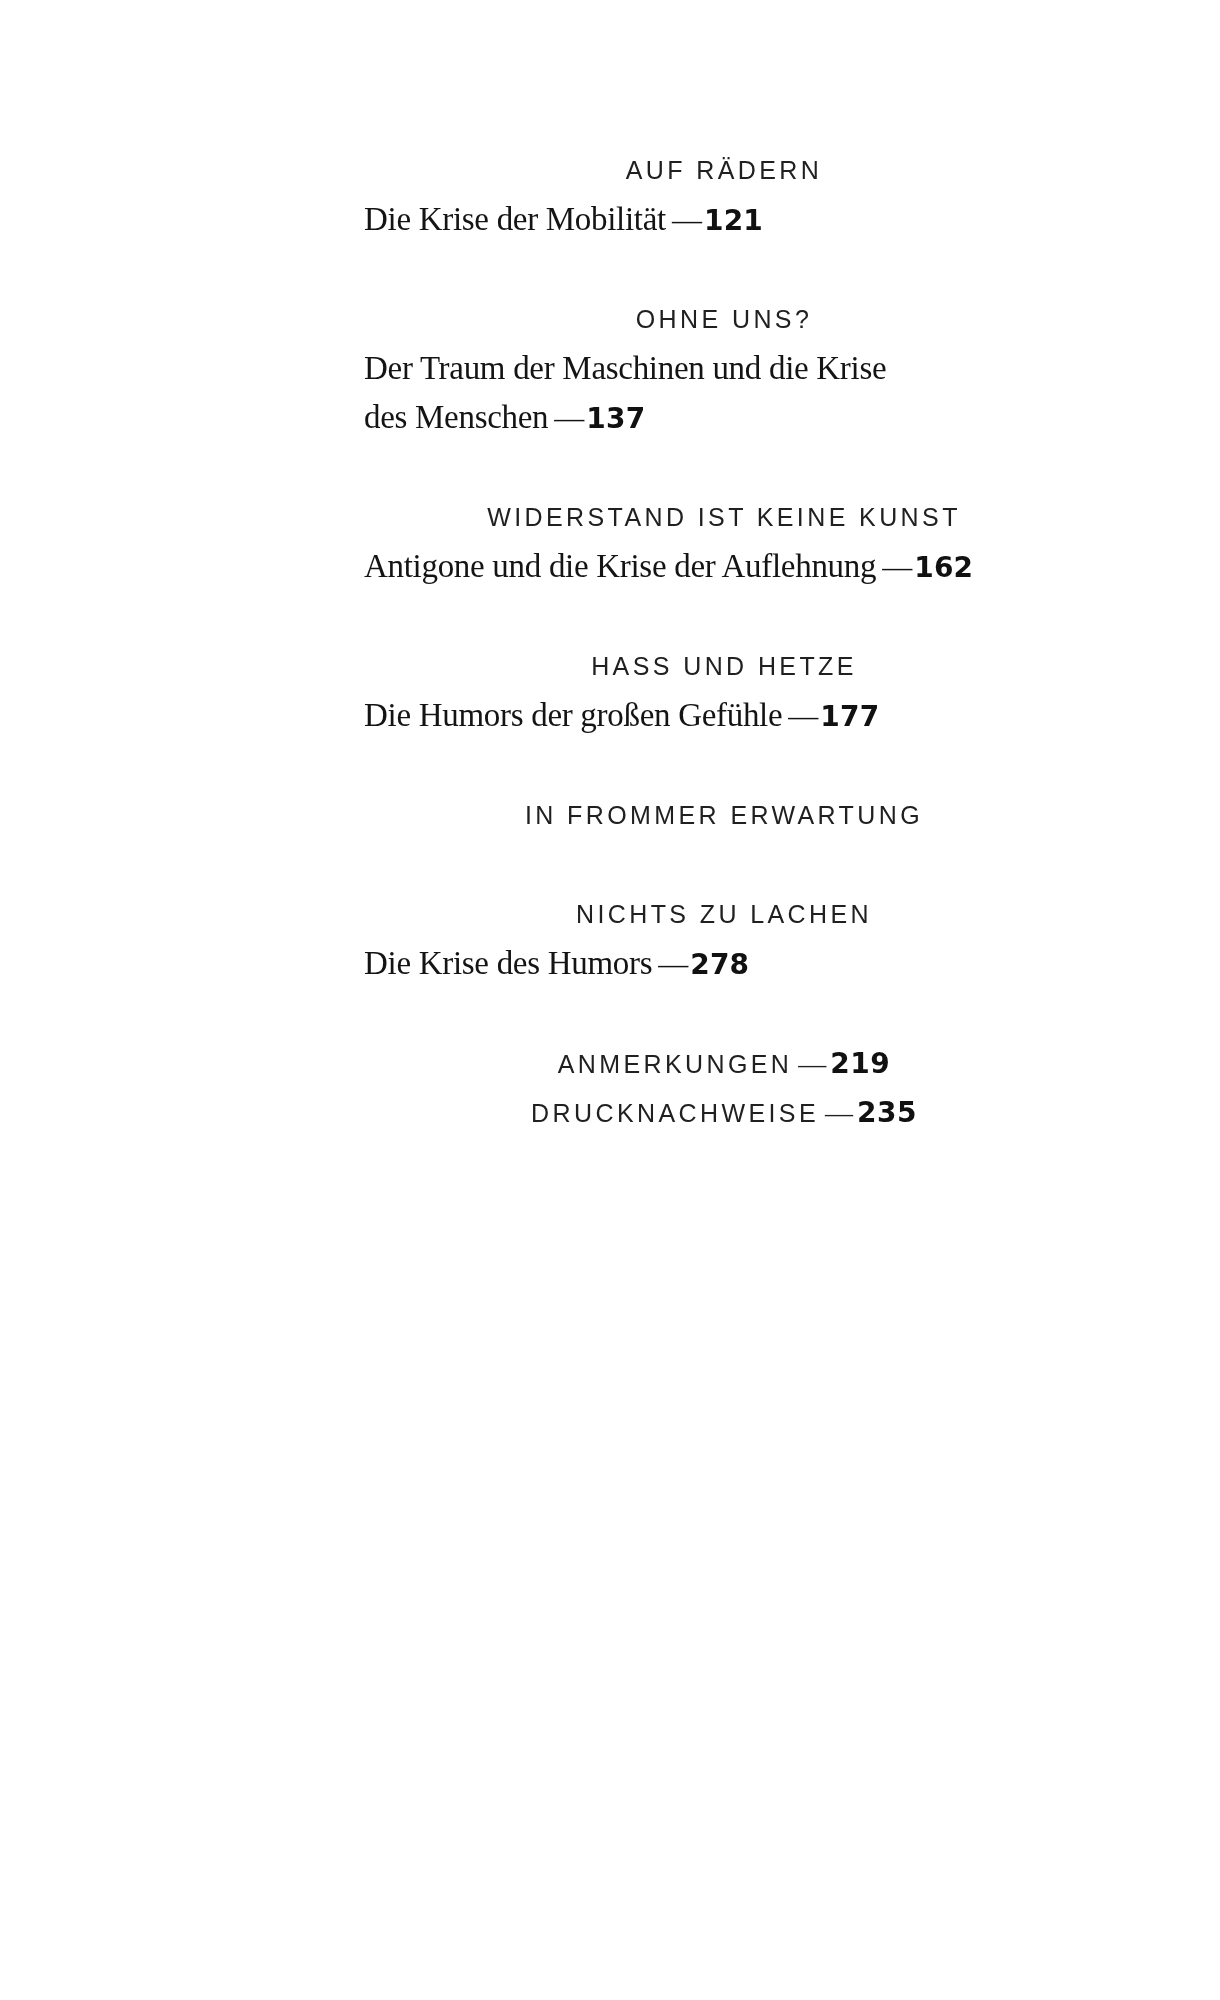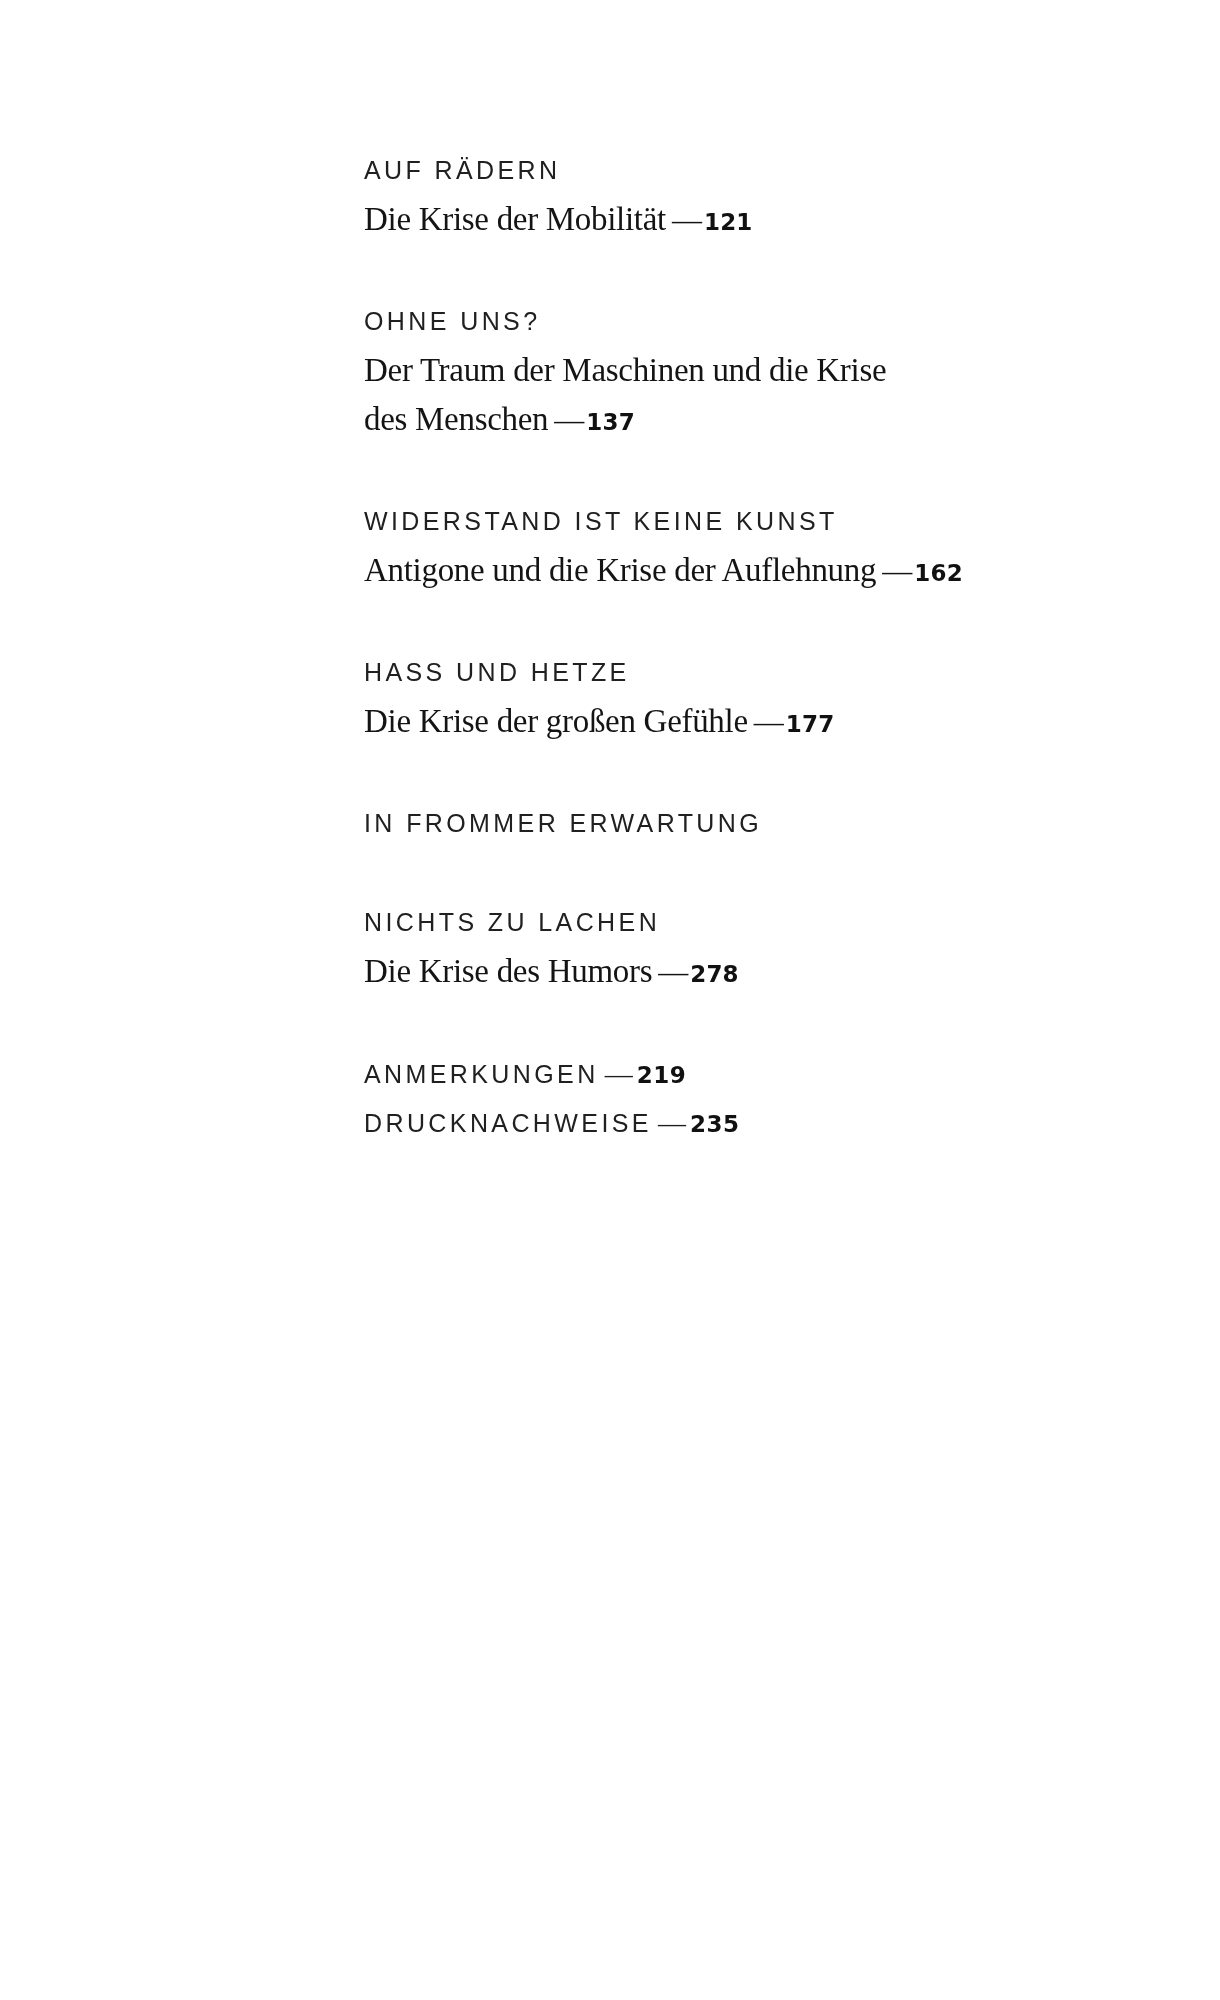--- a/index.html
+++ b/index.html
@@ -28,20 +28,21 @@
     }
     .heading {
       font-family: "Liberation Sans", "DejaVu Sans", sans-serif;
       font-size: 25px;
       font-weight: 400;
       letter-spacing: 3.4px;
       line-height: 49px;
       height: 49px;
       white-space: nowrap;
       color: #202020;
+      text-align: center;
     }
     .title {
       font-family: "Liberation Serif", "DejaVu Serif", serif;
       font-size: 33px;
       font-weight: 400;
       line-height: 49px;
       letter-spacing: -0.3px;
       color: #141414;
     }
     .title-line {
@@ -54,21 +55,21 @@
       margin: 0 4px 0 6px;
       letter-spacing: -2px;
     }
     .heading .dash {
       font-size: 28px;
       margin: 0 6px 0 6px;
     }
     .page {
       font-family: "DejaVu Sans", "Liberation Sans", sans-serif;
       font-weight: 700;
-      font-size: 23px;
+      font-size: 28px;
       letter-spacing: 0.2px;
       color: #111111;
     }
     .heading .page {
       letter-spacing: 0.5px;
     }
   </style>
 </head>
 <body>
 
@@ -93,21 +94,21 @@
   <div class="entry">
     <div class="heading">WIDERSTAND IST KEINE KUNST</div>
     <div class="title">
       <span class="title-line"><span>Antigone und die Krise der Auflehnung</span><span class="dash">—</span><span class="page">162</span></span>
     </div>
   </div>
 
   <div class="entry">
     <div class="heading">HASS UND HETZE</div>
     <div class="title">
-      <span class="title-line"><span>Die Krise der großen Gefühle</span><span class="dash">—</span><span class="page">177</span></span>
+      <span class="title-line"><span>Die Humors der großen Gefühle</span><span class="dash">—</span><span class="page">177</span></span>
     </div>
   </div>
 
   <div class="entry">
     <div class="heading">IN FROMMER ERWARTUNG</div>
   </div>
 
   <div class="entry">
     <div class="heading">NICHTS ZU LACHEN</div>
     <div class="title">

